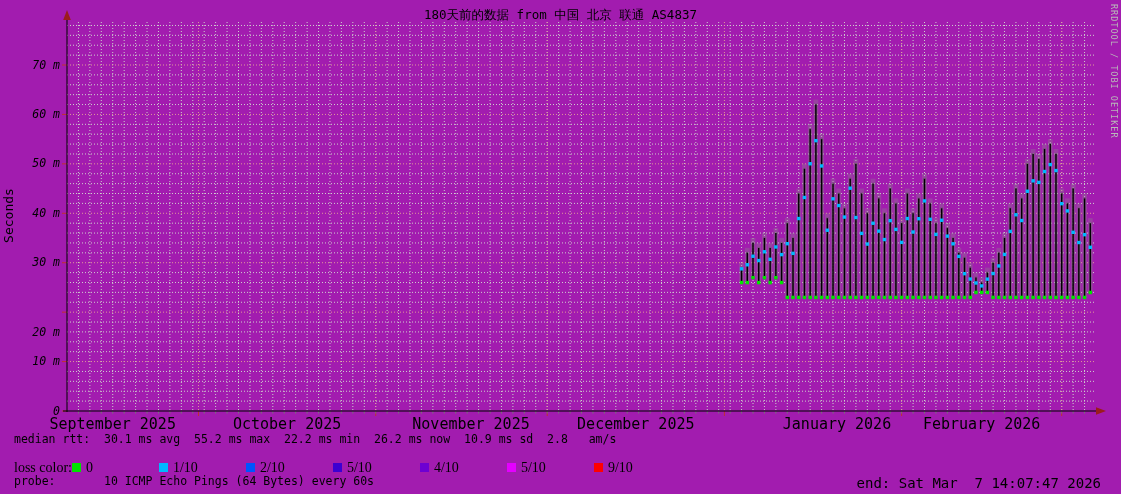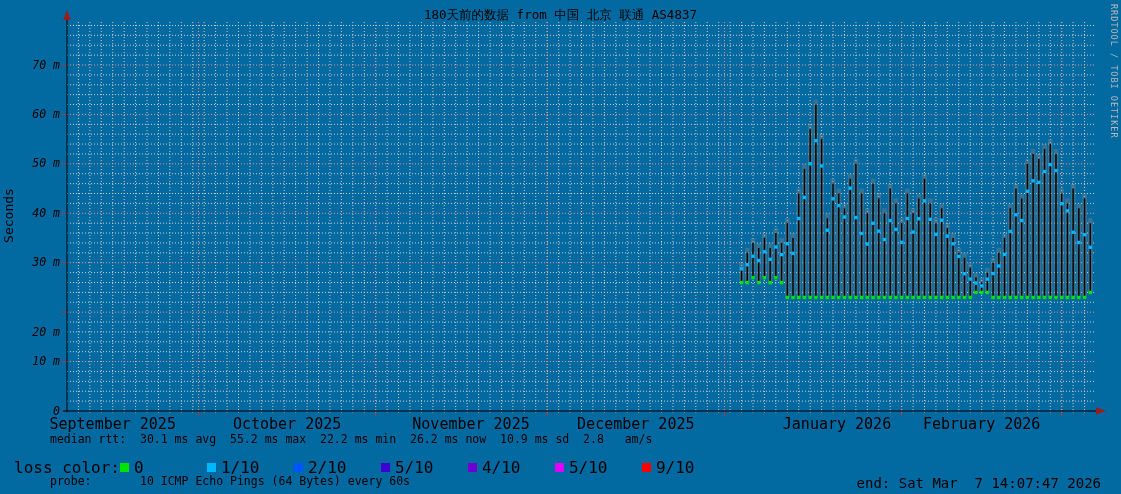--- a/index.html
+++ b/index.html
@@ -1,29 +1,29 @@
 <!DOCTYPE html>
 <html><head>
 <meta charset="utf-8">
 <style>
   html,body{margin:0;padding:0;background:#fff;}
-  #stage{position:relative;width:1121px;height:494px;background:#0369a1;overflow:hidden;
+  #stage{position:relative;width:1121px;height:494px;background:#a21caf;overflow:hidden;
          font-family:"DejaVu Sans Mono",monospace;color:#000;}
   .title{position:absolute;top:7px;left:0;width:100%;text-align:center;font-size:12.5px;}
   .ylabel{position:absolute;left:-34px;top:208px;width:84px;text-align:center;
           font-size:13px;transform:rotate(-90deg);}
   .watermark{position:absolute;right:2px;top:4px;color:#b9b9b9;font-size:8.5px;
              letter-spacing:1px;writing-mode:vertical-rl;}
   svg#plot{position:absolute;left:0;top:0;}
   .ytick{position:absolute;left:0;width:60px;text-align:right;font-size:11.5px;line-height:13px;font-style:italic;}
   .xmonth{position:absolute;top:415px;font-size:15px;white-space:nowrap;transform:translateX(-50%);}
-  .legend-line{position:absolute;left:14px;font-size:11.5px;line-height:13px;white-space:pre;margin-left:36px;}
+  .legend-line{position:absolute;left:14px;font-size:11.5px;line-height:13px;white-space:pre;}
   #legend1{top:433px;} #legend2{top:447px;} #legend4{top:475px;}
-  #loss-row{position:absolute;left:14px;top:461px;font-size:16px;line-height:13px;
-            display:flex;align-items:flex-start;}
+  #loss-row{position:absolute;left:14px;top:461px;font-size:14px;line-height:13px;
+            display:flex;align-items:flex-start;font-family:Liberation Serif, serif;}
   #loss-row .lab{white-space:pre;}
   .loss-item{display:inline-flex;align-items:center;box-sizing:border-box;width:87px;}
   .loss-item:first-of-type{width:57px;margin-left:10px;}
   .swatch{width:9px;height:9px;margin-right:5px;flex:none;}
   #end-label{position:absolute;right:20px;top:475px;font-size:14px;white-space:pre;}
 </style>
 </head>
 <body>
 
 <div id="stage">

